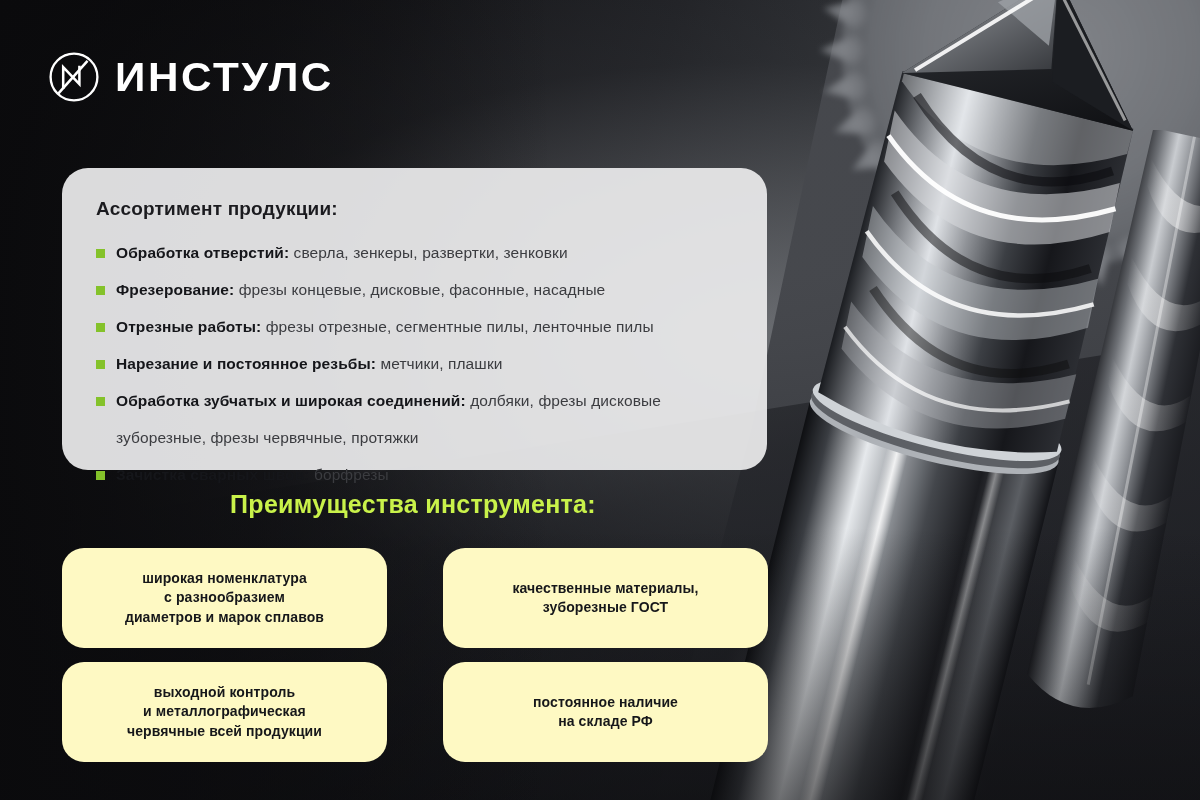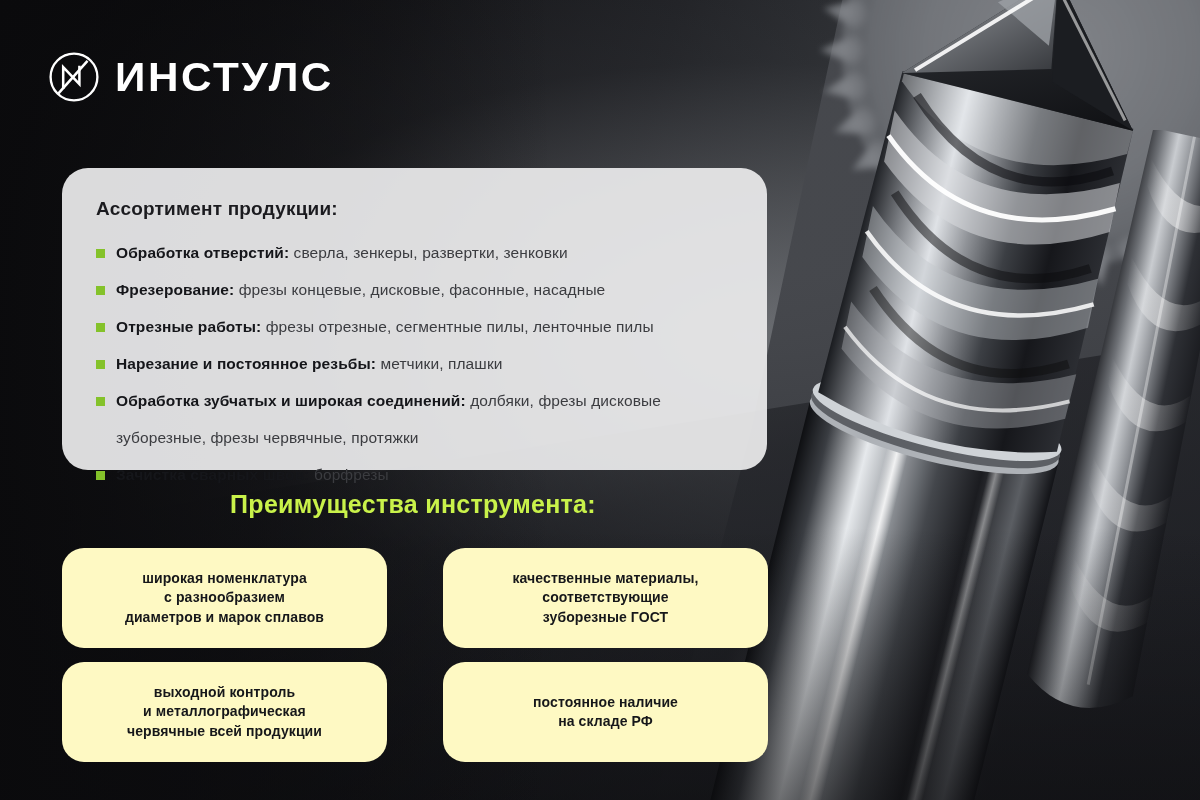--- a/index.html
+++ b/index.html
@@ -491,21 +491,20 @@
     <div class="adv-card">
       <div>
         <span>широкая номенклатура</span>
         <span>с разнообразием</span>
         <span>диаметров и марок сплавов</span>
       </div>
     </div>
     <div class="adv-card">
       <div>
         <span>качественные материалы,</span>
-        <span>соответствующие</span>
         <span>зуборезные ГОСТ</span>
       </div>
     </div>
     <div class="adv-card">
       <div>
         <span>выходной контроль</span>
         <span>и металлографическая</span>
         <span>червячные всей продукции</span>
       </div>
     </div>

